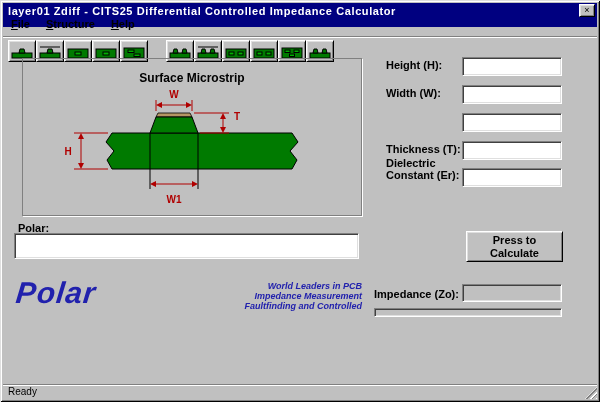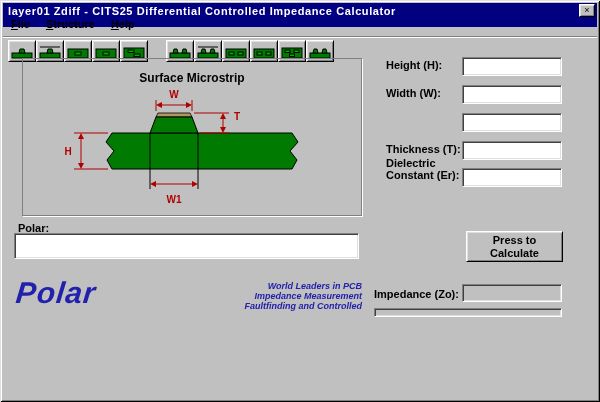--- a/index.html
+++ b/index.html
@@ -271,14 +271,18 @@
   <div class="tagline">
     <span>World Leaders in PCB</span>
     <span>Impedance Measurement</span>
     <span>Faultfinding and Controlled</span>
   </div>
 
   <div class="imp-label">Impedance (Zo):</div>
   <div class="imp-field sunken"></div>
   <div class="progress-strip sunken"></div>
 
+  <div class="statusbar">
+    <span>Ready</span>
+    <div class="grip"></div>
+  </div>
 
 </div>
 
 </body></html>

